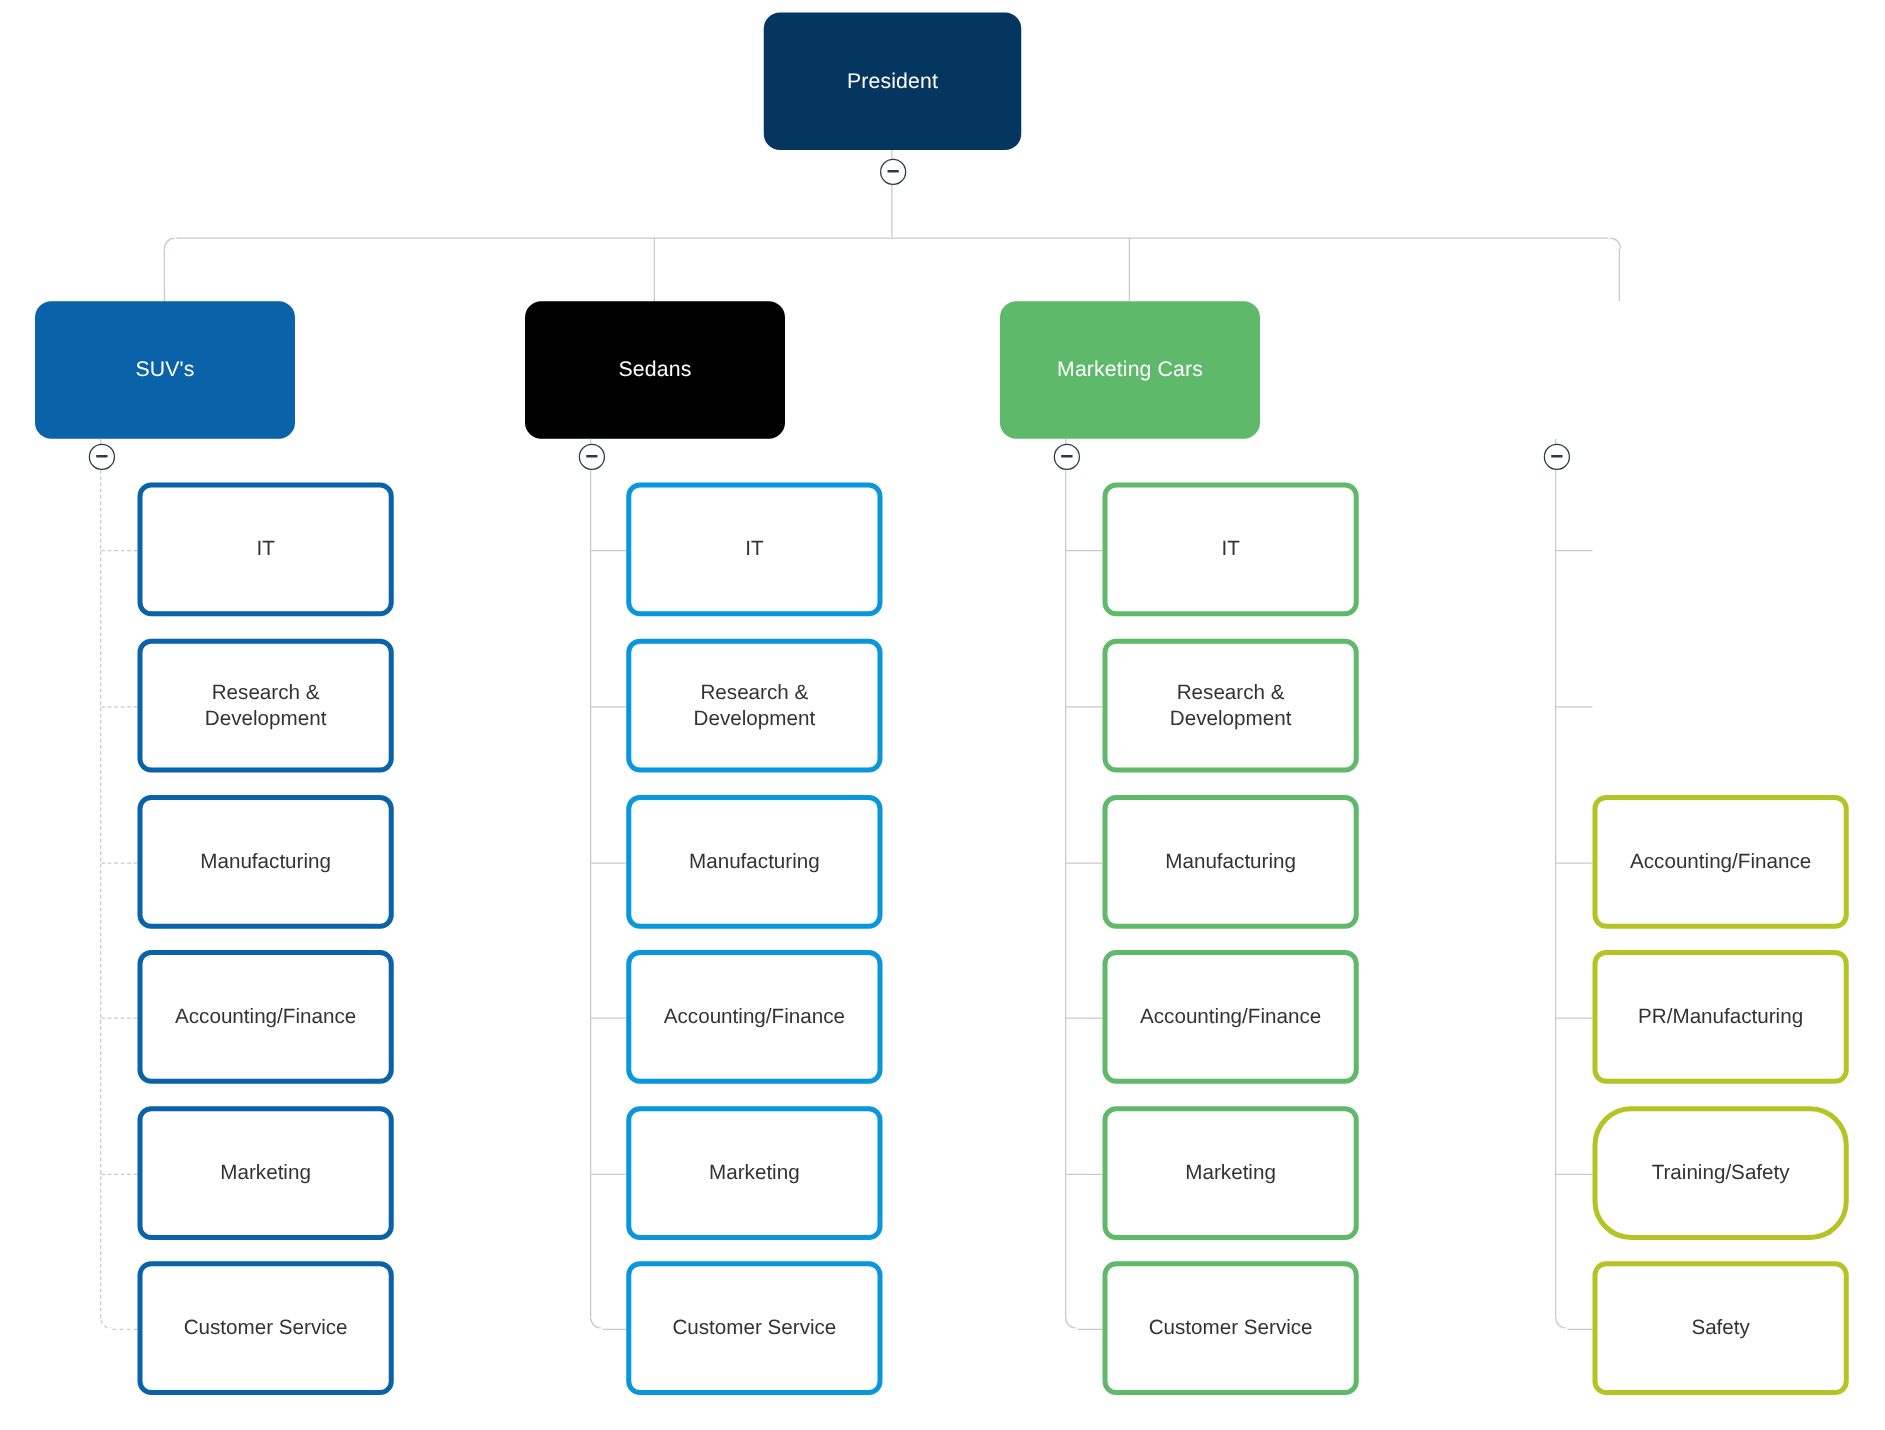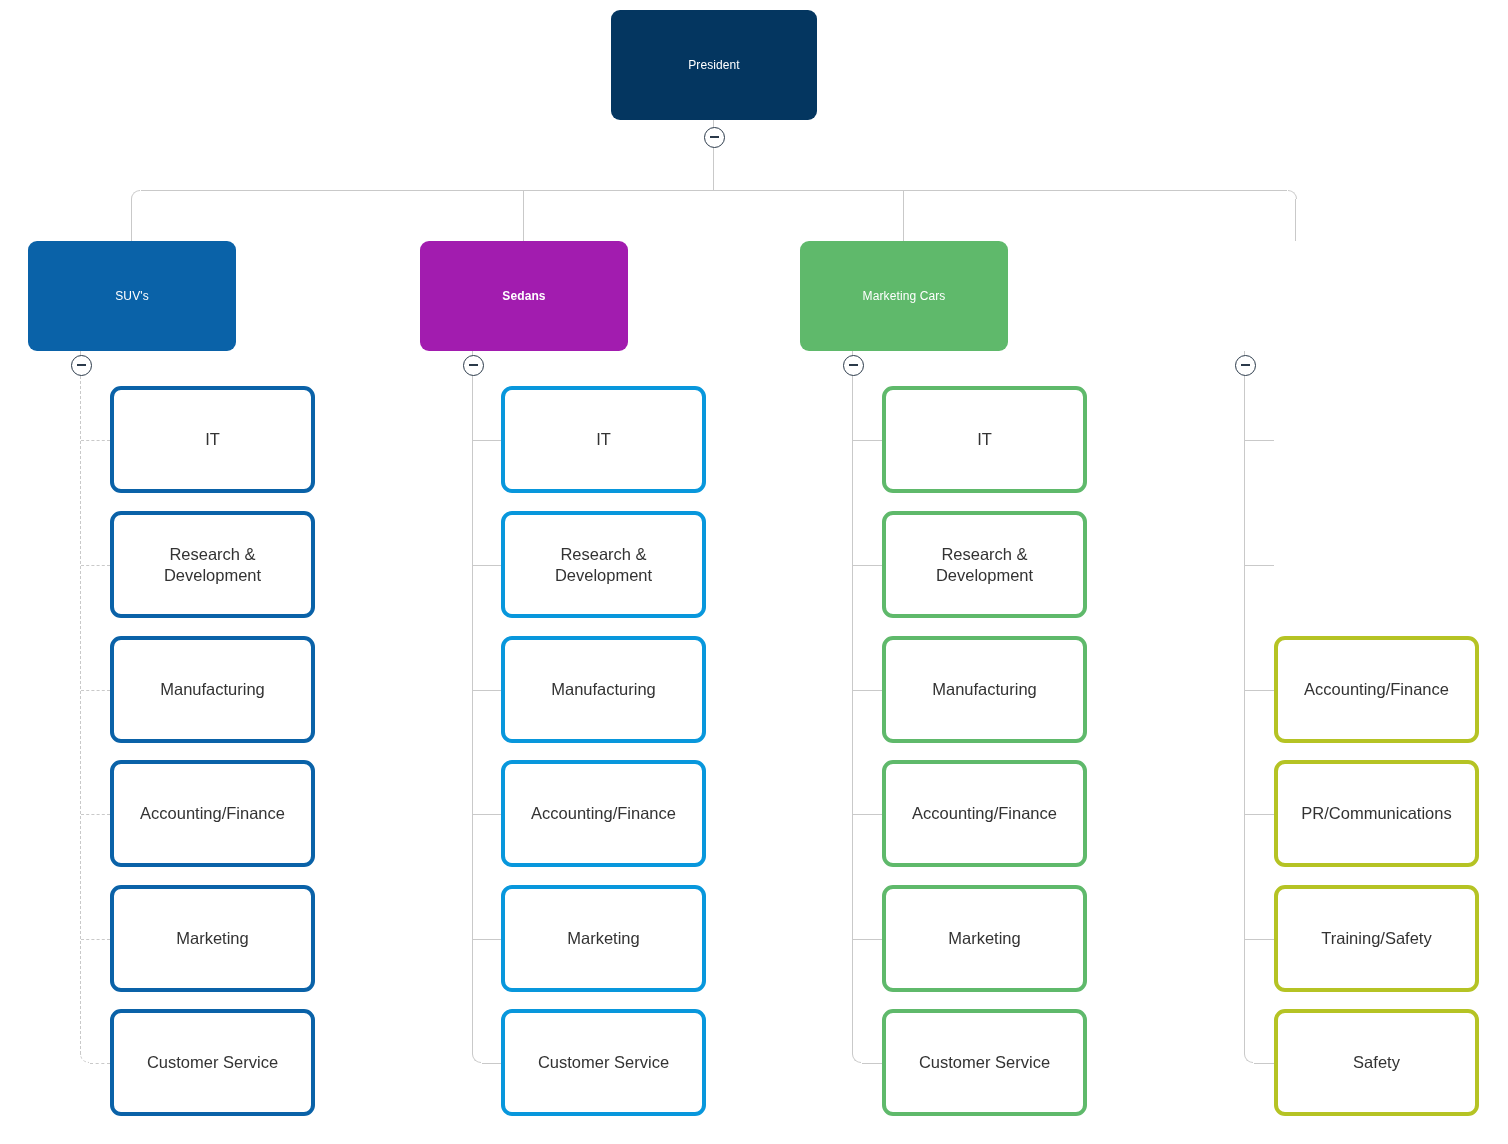--- a/index.html
+++ b/index.html
@@ -75,23 +75,24 @@
     position: absolute;
     box-sizing: border-box;
     display: flex;
     align-items: center;
     justify-content: center;
     text-align: center;
     border-radius: 9px;
   }
   .node-root, .node-division {
     color: #ffffff;
-    font-size: 12px;
+    font-size: 17px;
     line-height: 22px;
     letter-spacing: 0.1px;
+    border-radius: 13px;
   }
   .node-leaf {
     background: #ffffff;
     border-style: solid;
     border-width: 4px;
     border-radius: 11px;
     color: #333333;
     font-size: 16.5px;
     line-height: 21px;
   }
@@ -168,21 +169,21 @@
       <span class="node-label">Accounting/Finance</span>
     </div>
     <div class="conn conn-h-dashed" style="left: 81px; top: 938.5px; width: 29px; height: 0px;"></div>
     <div class="node node-leaf" style="left: 110px; top: 885px; width: 205px; height: 107px; border-color: rgb(10, 98, 168);">
       <span class="node-label">Marketing</span>
     </div>
     <div class="node node-leaf" style="left: 110px; top: 1009px; width: 205px; height: 107px; border-color: rgb(10, 98, 168);">
       <span class="node-label">Customer Service</span>
     </div>
     <div class="conn conn-v-solid" style="left: 523.3px; top: 190px; height: 51px; width: 0px;"></div>
-    <div class="node node-division" style="left: 420px; top: 241px; width: 208px; height: 110px; background: #a21caf; color: rgb(255, 255, 255); font-weight: bold;">
+    <div class="node node-division" style="left: 420px; top: 241px; width: 208px; height: 110px; background: #000000; color: rgb(255, 255, 255);">
       <span class="node-label">Sedans</span>
     </div>
     <div class="conn conn-v-solid" style="left: 472.3px; top: 351px; height: 3.5px; width: 0px;"></div>
     <div class="toggle" style="left: 462.5px; top: 354.5px;">
       <span class="bar"></span>
     </div>
     <div class="conn conn-v-solid" style="left: 472.3px; top: 375.5px; height: 678px; width: 0px;"></div>
     <div class="elbow-bottom" style="left: 472.3px; top: 1053.5px; width: 9px; height: 9px;"></div>
     <div class="conn conn-h-solid" style="left: 482px; top: 1062.5px; width: 19px; height: 0px;"></div>
     <div class="conn conn-h-solid" style="left: 473px; top: 439.5px; width: 28px; height: 0px;"></div>
@@ -253,22 +254,22 @@
     <div class="elbow-bottom" style="left: 1244.3px; top: 1053.5px; width: 9px; height: 9px;"></div>
     <div class="conn conn-h-solid" style="left: 1254px; top: 1062.5px; width: 20px; height: 0px;"></div>
     <div class="conn conn-h-solid" style="left: 1245px; top: 439.5px; width: 29px; height: 0px;"></div>
     <div class="conn conn-h-solid" style="left: 1245px; top: 564.5px; width: 29px; height: 0px;"></div>
     <div class="conn conn-h-solid" style="left: 1245px; top: 689.5px; width: 29px; height: 0px;"></div>
     <div class="node node-leaf" style="left: 1274px; top: 636px; width: 205px; height: 107px; border-color: rgb(181, 195, 36);">
       <span class="node-label">Accounting/Finance</span>
     </div>
     <div class="conn conn-h-solid" style="left: 1245px; top: 813.5px; width: 29px; height: 0px;"></div>
     <div class="node node-leaf" style="left: 1274px; top: 760px; width: 205px; height: 107px; border-color: rgb(181, 195, 36);">
-      <span class="node-label">PR/Communications</span>
+      <span class="node-label">PR/Manufacturing</span>
     </div>
     <div class="conn conn-h-solid" style="left: 1245px; top: 938.5px; width: 29px; height: 0px;"></div>
-    <div class="node node-leaf" style="left: 1274px; top: 885px; width: 205px; height: 107px; border-color: rgb(181, 195, 36);">
+    <div class="node node-leaf" style="left: 1274px; top: 885px; width: 205px; height: 107px; border-color: rgb(181, 195, 36); border-radius: 31px;">
       <span class="node-label">Training/Safety</span>
     </div>
     <div class="node node-leaf" style="left: 1274px; top: 1009px; width: 205px; height: 107px; border-color: rgb(181, 195, 36);">
       <span class="node-label">Safety</span>
     </div>
   </div>
 
 </body></html>

